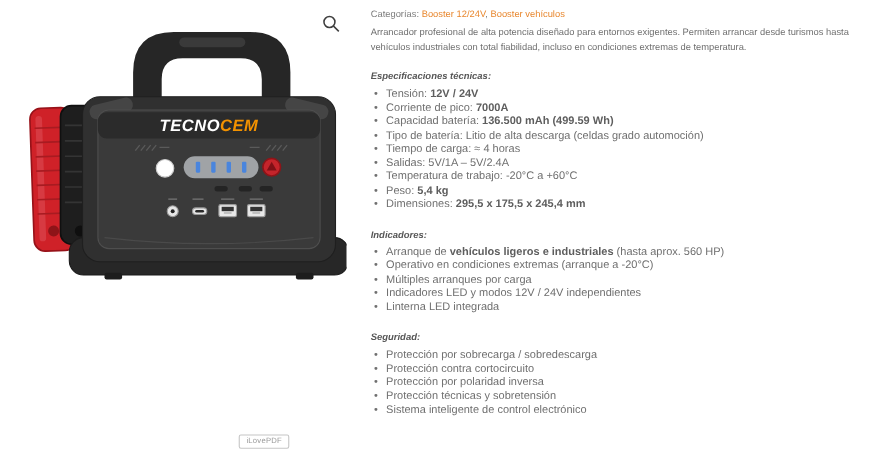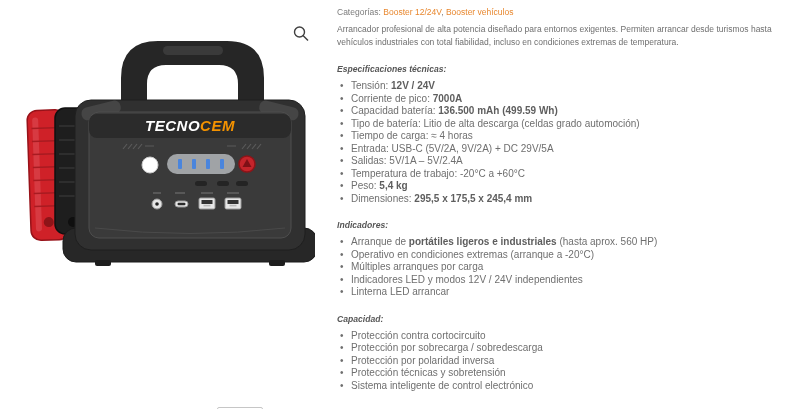--- a/index.html
+++ b/index.html
@@ -2,21 +2,21 @@
 <html><head>
 <meta charset="utf-8">
 <style>
   * { box-sizing: border-box; margin: 0; padding: 0; }
   html,body { width: 800px; height: 409px; background: #fff; overflow: hidden; }
   body { font-family: "Liberation Sans", sans-serif; color: #6f6f6f; position: relative; }
 
   .page { position: relative; width: 800px; height: 409px; background: #fff; }
 
   
-  .gallery { position: absolute; left: 0; top: 16px; width: 332px; height: 314px; }
+  .gallery { position: absolute; left: 0; top: 4px; width: 332px; height: 314px; }
   .product-svg { position: absolute; left: 25px; top: 16px; }
   .zoom-btn { position: absolute; left: 291px; top: 9px; width: 20px; height: 20px; cursor: pointer; background: transparent; border: none; }
   .watermark { position: absolute; left: 217px; top: 391px; border: 1px solid #c6c6c6; border-radius: 2px;
                padding: 2px 6px; font-size: 7px; color: #9a9a9a; background: #fff; letter-spacing: .2px; }
 
   
   .details { position: absolute; left: 337px; top: 6px; width: 458px; }
   .categories { font-size: 8.5px; color: #7c7c7c; line-height: 13px; }
   .categories a { color: #e8872e; text-decoration: none; cursor: pointer; }
   .desc { font-size: 8.5px; line-height: 13px; color: #6f6f6f; margin-top: 4px; }
@@ -143,39 +143,38 @@
 
     <p class="desc">Arrancador profesional de alta potencia diseñado para entornos exigentes. Permiten arrancar desde turismos hasta vehículos industriales con total fiabilidad, incluso en condiciones extremas de temperatura.</p>
 
     <h4 class="sec">Especificaciones técnicas:</h4>
     <ul class="blist">
         <li><span>Tensión: </span><strong>12V / 24V</strong></li>
         <li><span>Corriente de pico: </span><strong>7000A</strong></li>
         <li><span>Capacidad batería: </span><strong>136.500 mAh (499.59 Wh)</strong></li>
         <li><span>Tipo de batería: Litio de alta descarga (celdas grado automoción)</span></li>
         <li><span>Tiempo de carga: ≈ 4 horas</span></li>
-        <li><span>Entrada: USB-C (5V/2A, 9V/2A) + DC 29V/5A</span></li>
         <li><span>Salidas: 5V/1A – 5V/2.4A</span></li>
         <li><span>Temperatura de trabajo: -20°C a +60°C</span></li>
         <li><span>Peso: </span><strong>5,4 kg</strong></li>
         <li><span>Dimensiones: </span><strong>295,5 x 175,5 x 245,4 mm</strong></li>
       </ul>
 
     <h4 class="sec">Indicadores:</h4>
     <ul class="blist">
-        <li><span>Arranque de </span><strong>portátiles ligeros e industriales</strong><span> (hasta aprox. 560 HP)</span></li>
+        <li><span>Arranque de </span><strong>vehículos ligeros e industriales</strong><span> (hasta aprox. 560 HP)</span></li>
         <li><span>Operativo en condiciones extremas (arranque a -20°C)</span></li>
         <li><span>Múltiples arranques por carga</span></li>
         <li><span>Indicadores LED y modos 12V / 24V independientes</span></li>
-        <li><span>Linterna LED arrancar</span></li>
+        <li><span>Linterna LED integrada</span></li>
       </ul>
 
-    <h4 class="sec">Capacidad:</h4>
+    <h4 class="sec">Seguridad:</h4>
     <ul class="blist">
+        <li><span>Protección por sobrecarga / sobredescarga</span></li>
         <li><span>Protección contra cortocircuito</span></li>
-        <li><span>Protección por sobrecarga / sobredescarga</span></li>
         <li><span>Protección por polaridad inversa</span></li>
         <li><span>Protección técnicas y sobretensión</span></li>
         <li><span>Sistema inteligente de control electrónico</span></li>
       </ul>
 
   </div>
 </div>
 
 </body></html>

